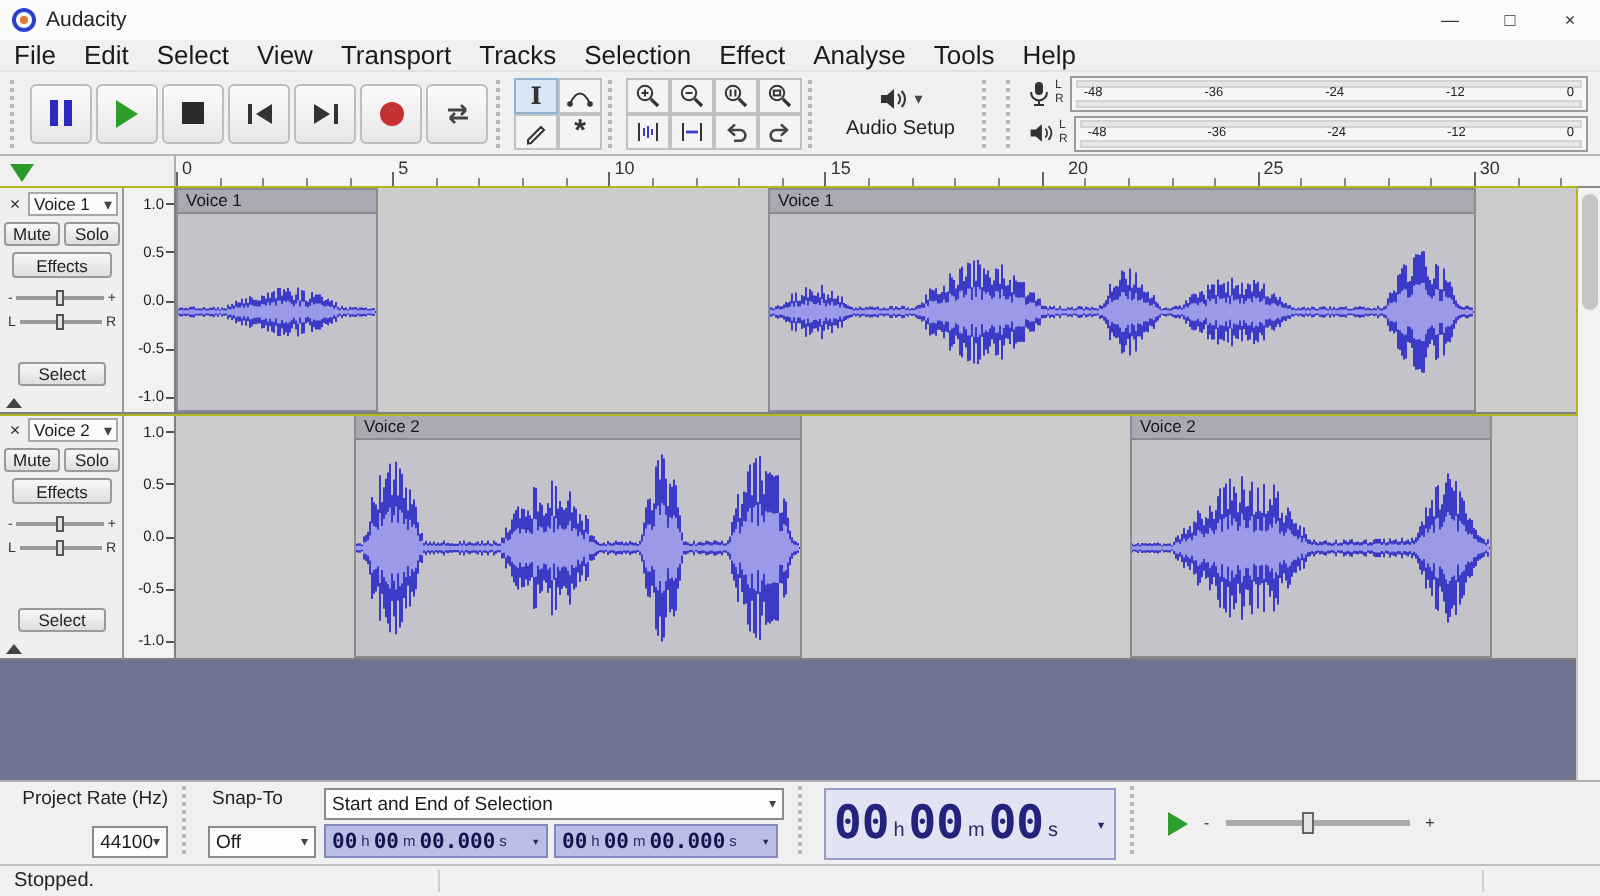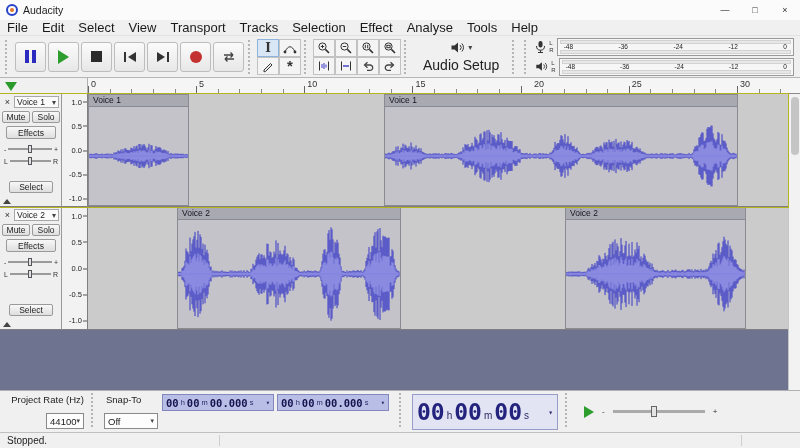--- a/index.html
+++ b/index.html
@@ -27,21 +27,21 @@
   .circ-rec{width:12px;height:12px;border-radius:50%;background:#c43131;}
   .pause-bars{display:flex;gap:3px;}
   .pause-bars i{display:block;width:4px;height:13px;background:#2b2bbf;}
   .grid2x2{display:grid;grid-template-columns:repeat(2,22px);grid-auto-rows:18px;flex:0 0 auto;}
   .grid2x4{display:grid;grid-template-columns:repeat(4,22px);grid-auto-rows:18px;flex:0 0 auto;}
   .sbtn{border:1px solid #c2c2c2;background:#f4f4f4;display:flex;align-items:center;justify-content:center;font-size:11px;color:#333;}
   .sbtn.active{background:#d8e6f6;border-color:#8fb3d9;}
   .ibeam{font-family:"DejaVu Serif",serif;font-weight:bold;font-size:12px;}
   .star{font-size:15px;font-weight:bold;line-height:10px;}
   .bigbtn{height:38px;padding:0 9px;display:flex;flex-direction:column;align-items:center;justify-content:center;gap:3px;border:1px solid transparent;flex:0 0 auto;}
-  .bigbtn .lbl{font-size:14px;color:#222;white-space:nowrap;text-align:right;}
+  .bigbtn .lbl{font-size:10px;color:#222;white-space:nowrap;text-align:right;}
   .bigbtn .iconrow{display:flex;align-items:center;gap:3px;}
   .dd{font-size:8px;color:#444;}
   
   .meters{display:flex;flex-direction:column;gap:2px;flex:1;padding:2px 4px 2px 2px;min-width:0;}
   .meter-row{display:flex;align-items:center;gap:3px;height:18px;}
   .meter-ch{display:flex;flex-direction:column;justify-content:center;font-size:6px;line-height:7px;color:#333;}
   .meter-box{flex:1;border:1px solid #9a9a9a;background:#f6f6f6;height:18px;display:flex;flex-direction:column;justify-content:space-between;padding:1px 2px;}
   .meter-bar{height:4px;background:#e7e7e7;border:1px solid #d2d2d2;}
   .meter-scale{display:flex;justify-content:space-between;font-size:6.5px;line-height:6px;color:#222;padding:0 4px;}
 
@@ -493,20 +493,24 @@
     </div>
     <div class="gripper"></div>
     <div class="sec sec-snap">
       <span class="cap">Snap-To</span>
       <div class="combo">
         <span>Off</span>
         <span class="dd">▾</span>
       </div>
     </div>
     <div class="sec sec-sel">
+      <div class="combo">
+        <span>Start and End of Selection</span>
+        <span class="dd">▾</span>
+      </div>
       <div class="tf-row">
         <div class="timefield">
           <span>00</span>
             <span class="tf-u">h</span>
             <span>00</span>
             <span class="tf-u">m</span>
             <span>00.000</span>
             <span class="tf-u">s</span>
             <span class="tf-dd">▾</span>
         </div>

